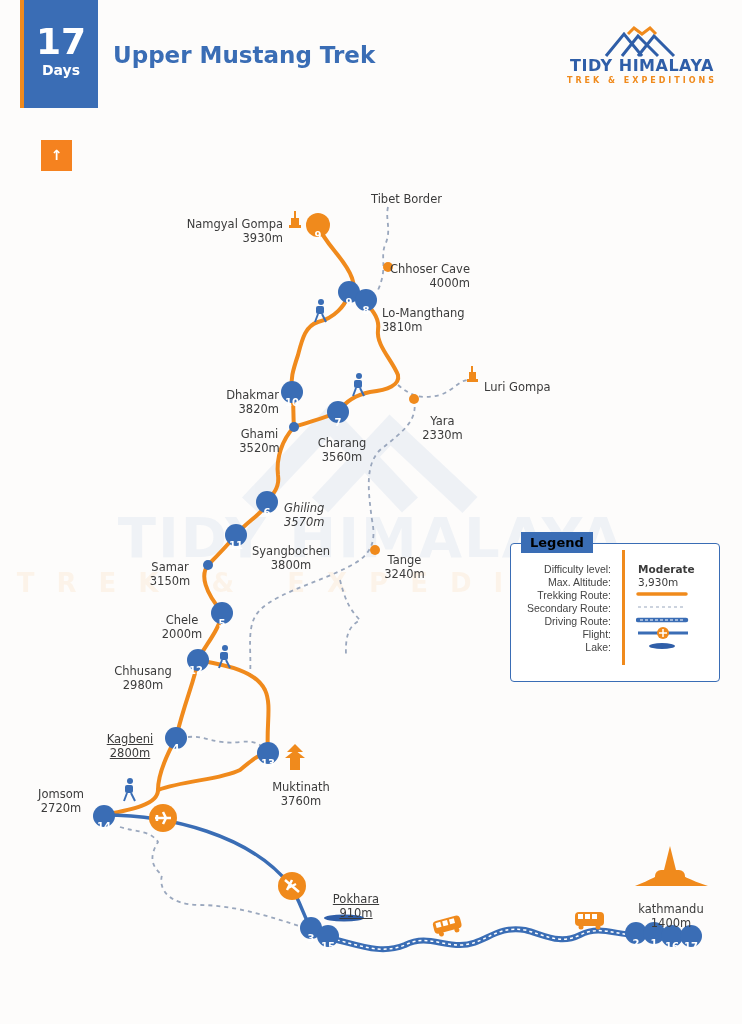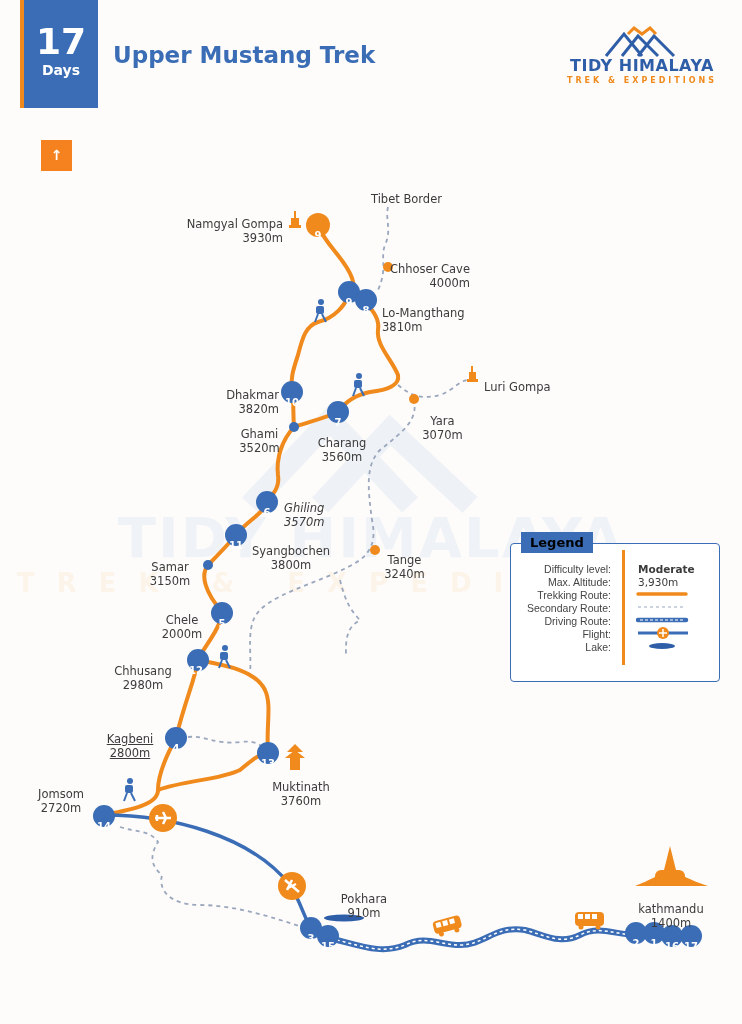--- a/index.html
+++ b/index.html
@@ -222,21 +222,21 @@
 </div>
 <div class="lbl" style="left:382px;top:295px;">
   <div>Lo-Mangthang</div>
     <div>3810m</div>
 </div>
 <div class="lbl" style="left:484px;top:369px;">
   <div>Luri Gompa</div>
 </div>
 <div class="lbl c" style="left:415px;top:403px;width:55px;">
   <div>Yara</div>
-    <div>3070m</div>
+    <div>2330m</div>
 </div>
 <div class="lbl r" style="left:210px;top:377px;width:69px;">
   <div>Dhakmar</div>
     <div>3820m</div>
 </div>
 <div class="lbl c" style="left:232px;top:416px;width:55px;">
   <div>Ghami</div>
     <div>3520m</div>
 </div>
 <div class="lbl c" style="left:312px;top:425px;width:60px;">
@@ -272,21 +272,21 @@
     <div>2800m</div>
 </div>
 <div class="lbl c" style="left:270px;top:769px;width:62px;">
   <div>Muktinath</div>
     <div>3760m</div>
 </div>
 <div class="lbl c" style="left:38px;top:776px;width:46px;">
   <div>Jomsom</div>
     <div>2720m</div>
 </div>
-<div class="lbl c" style="left:339px;top:881px;width:50px;">
+<div class="lbl c" style="left:331px;top:881px;width:50px;text-decoration:underline;">
   <div>Pokhara</div>
     <div>910m</div>
 </div>
 <div class="lbl c" style="left:636px;top:891px;width:70px;">
   <div>kathmandu</div>
     <div>1400m</div>
 </div>
 
 <div class="legend">
   <div class="legend-title">Legend</div>

